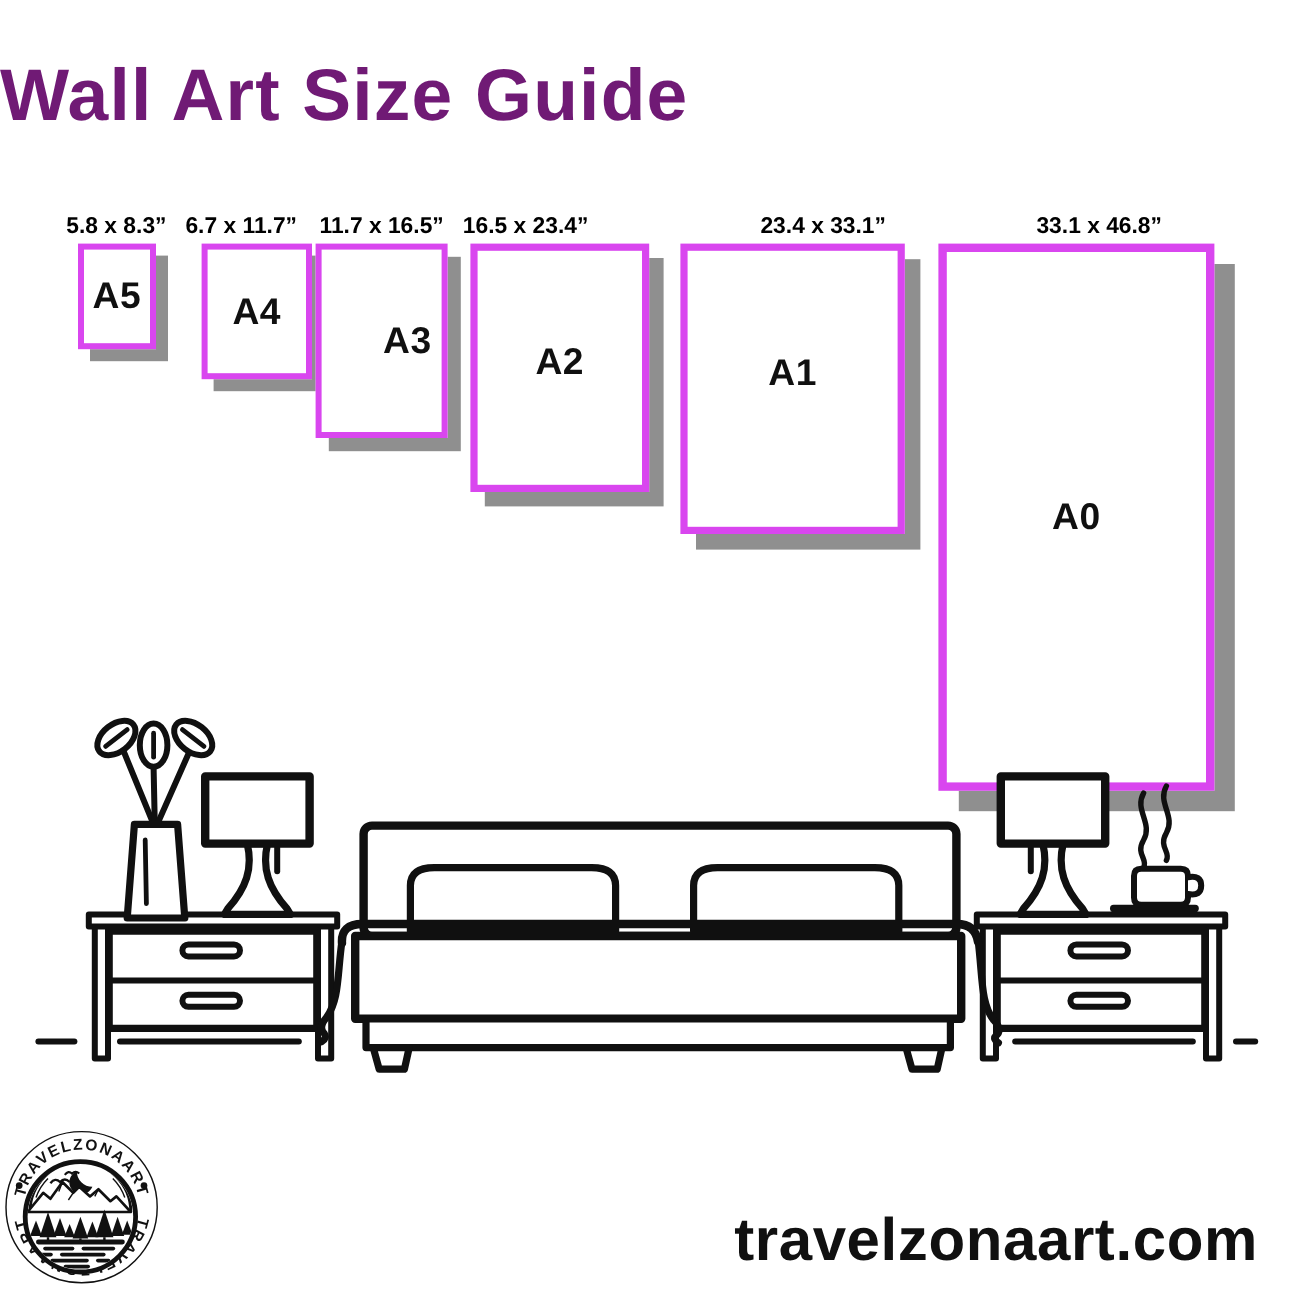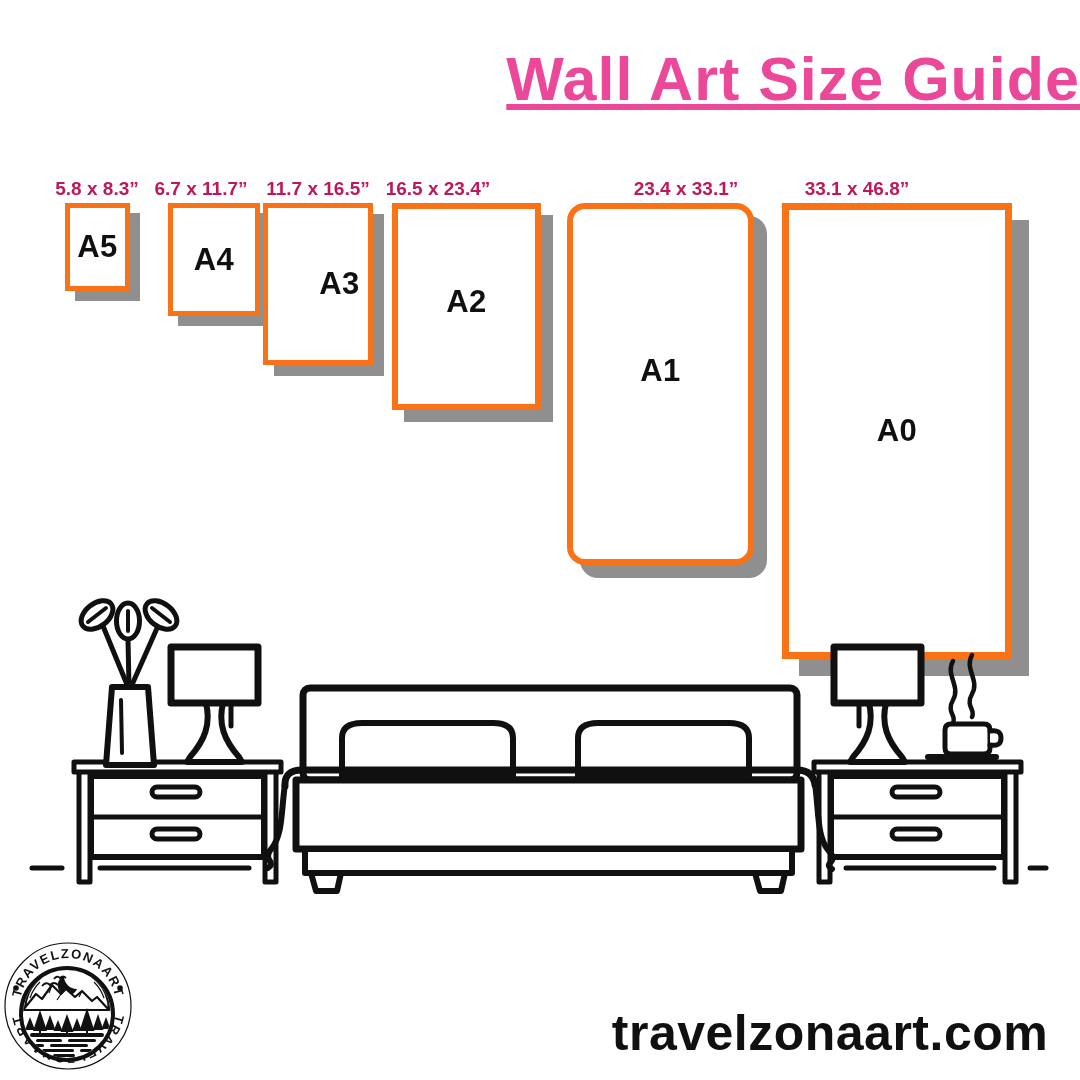--- a/index.html
+++ b/index.html
@@ -2,38 +2,38 @@
 <html><head>
 <meta charset="utf-8">
 <style>
   html,body{margin:0;padding:0;}
   body{
     width:1080px;height:1080px;position:relative;overflow:hidden;
     background:#ffffff;color:#111;
     font-family:"Liberation Sans",sans-serif;
   }
   .title{
-    position:absolute;top:44px;left:0;width:1080px;text-align:right;
-    font-size:61px;font-weight:bold;letter-spacing:1px;color:#ec4899;text-decoration:underline;
+    position:absolute;top:44px;left:0;width:1080px;text-align:left;
+    font-size:61px;font-weight:bold;letter-spacing:1px;color:#701a75;
   }
   .dim{
     position:absolute;top:178px;transform:translateX(-50%);
-    font-size:19px;font-weight:bold;white-space:nowrap;color:#be185d;
-  }
-  .d5{left:97px}.d4{left:201px}.d3{left:318px}.d2{left:438px}.d1{left:686px}.d0{left:857px}
+    font-size:19px;font-weight:bold;white-space:nowrap;color:#000000;
+  }
+  .d5{left:97px}.d4{left:201px}.d3{left:318px}.d2{left:438px}.d1{left:686px}.d0{left:916px}
   .poster{
     position:absolute;top:203px;box-sizing:border-box;background:#fff;
-    border:5px solid #f97316;display:flex;align-items:center;justify-content:center;
+    border:5px solid #d946ef;display:flex;align-items:center;justify-content:center;
     font-weight:bold;font-size:31px;color:#101010;letter-spacing:0.5px;
   }
   .a5{left:65px;width:65px;height:88px;box-shadow:10px 10px 0 #8f8f8f;}
   .a4{left:168px;width:92px;height:113px;box-shadow:10px 10px 0 #8f8f8f;}
   .a3{left:263px;width:110px;height:162px;box-shadow:11px 11px 0 #8f8f8f;padding-left:43px;}
   .a2{left:392px;width:149px;height:207px;border-width:6px;box-shadow:12px 12px 0 #8f8f8f;padding-bottom:10px;align-items:center;}
-  .a1{left:567px;width:187px;height:362px;border-width:6px;box-shadow:13px 13px 0 #8f8f8f;padding-bottom:26px;border-radius:18px;}
+  .a1{left:567px;width:187px;height:242px;border-width:6px;box-shadow:13px 13px 0 #8f8f8f;padding-bottom:26px;}
   .a0{left:782px;width:230px;height:456px;border-width:7px;box-shadow:17px 17px 0 #8f8f8f;}
   #scene{position:absolute;left:0;top:590px;}
   #logo{position:absolute;left:0;top:920px;}
   .website{
     position:absolute;top:1004px;left:575px;width:510px;text-align:center;
     font-size:50px;font-weight:bold;letter-spacing:0.5px;color:#101010;
   }
   .ringtext{font-size:13px;font-weight:bold;letter-spacing:1.5px;fill:#111;}
 </style>
 </head>

